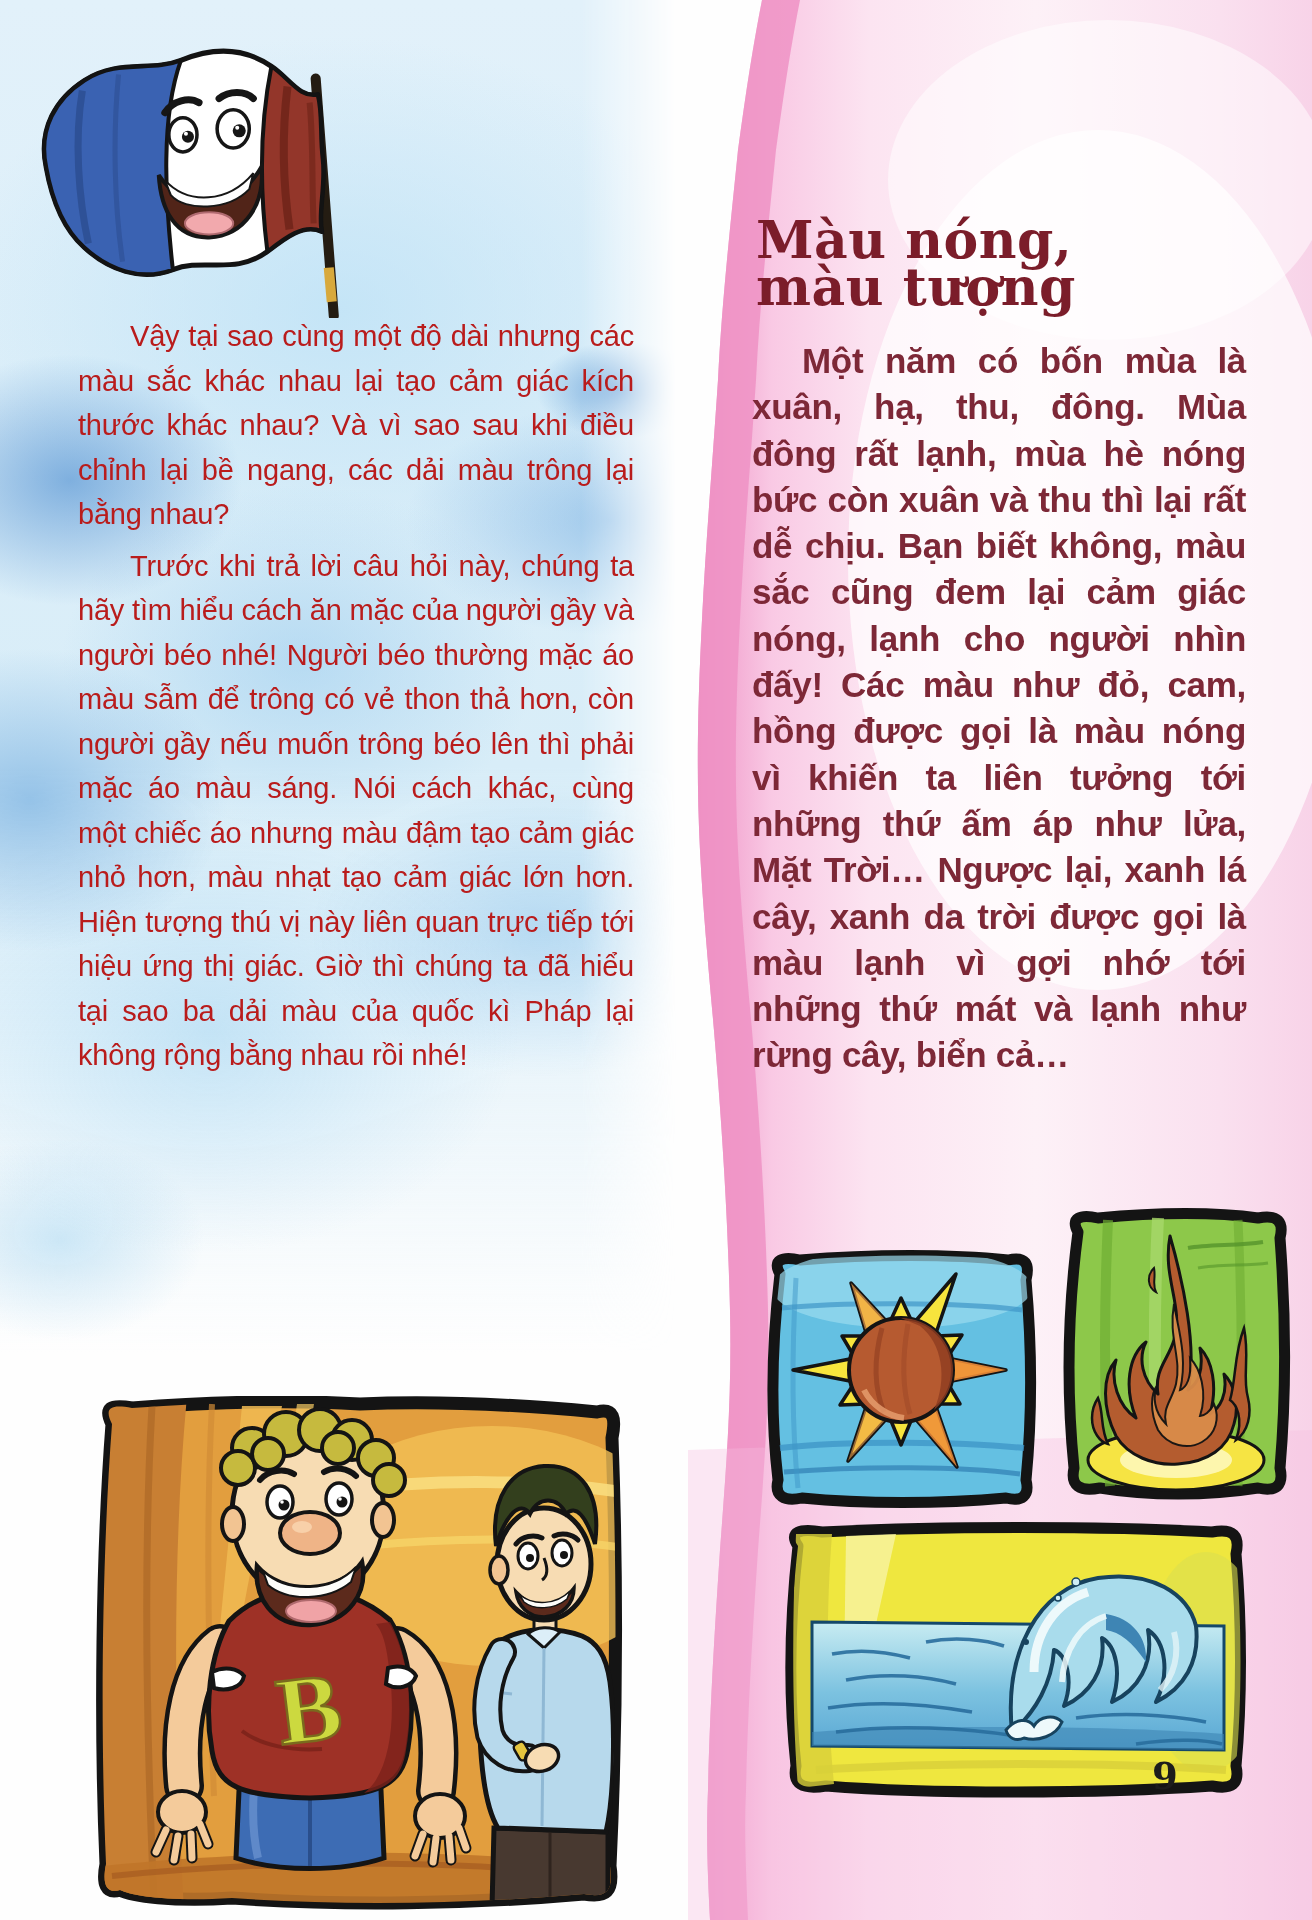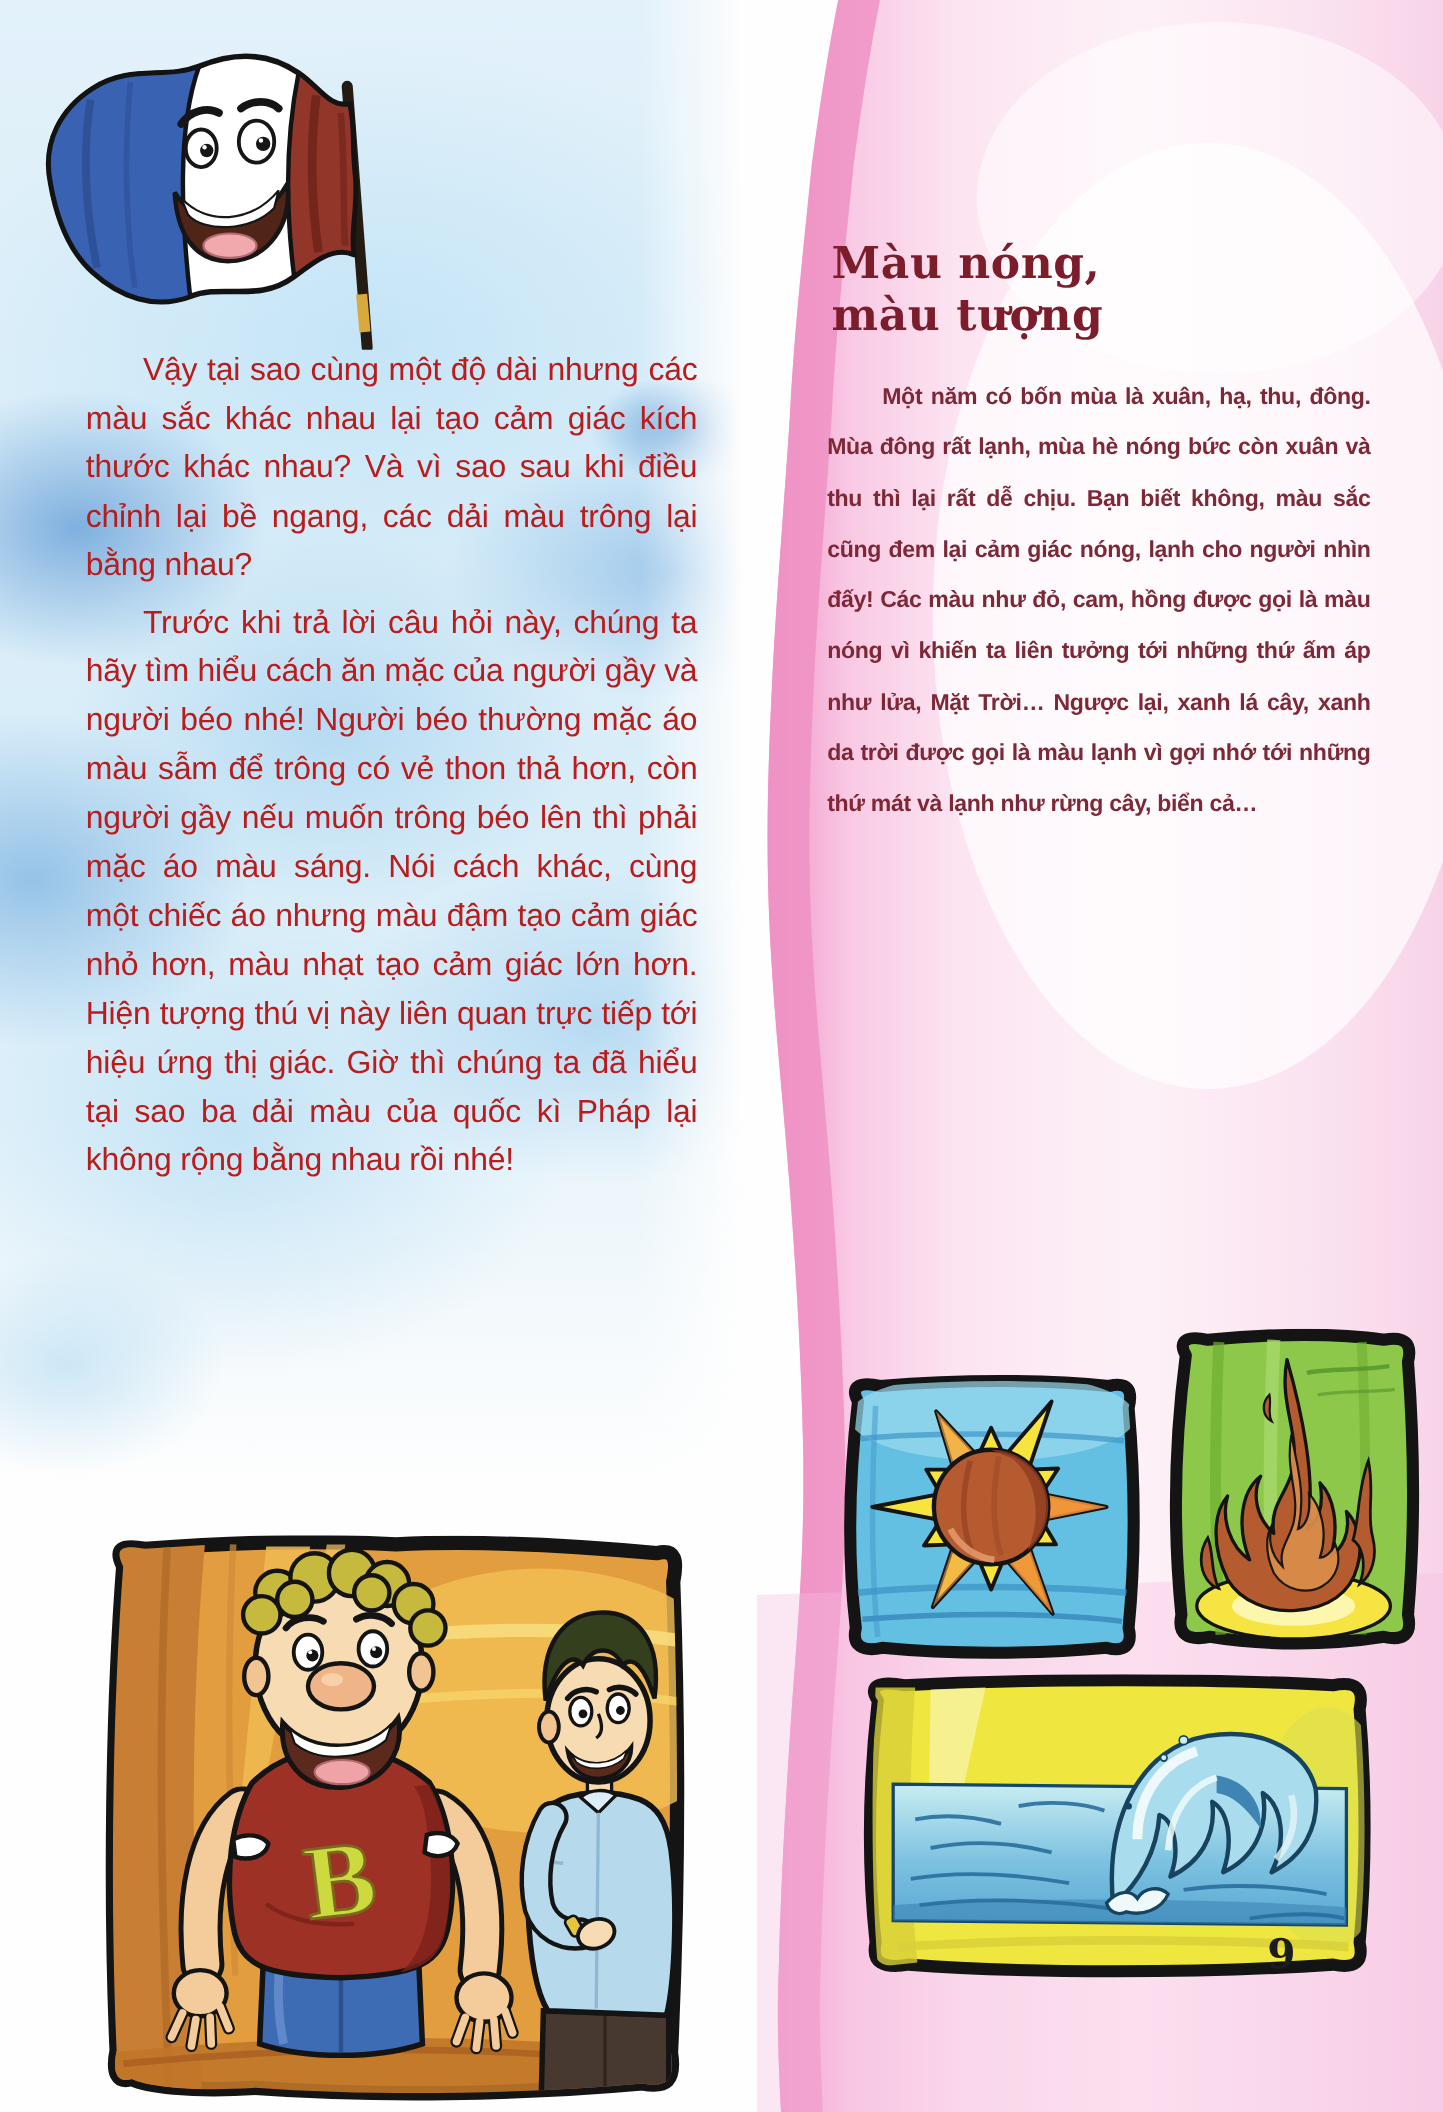--- a/index.html
+++ b/index.html
@@ -30,23 +30,23 @@
   .sun-svg{position:absolute;left:762px;top:1248px;width:278px;height:262px;}
   .fire-svg{position:absolute;left:1058px;top:1208px;width:234px;height:292px;}
   .wave-svg{position:absolute;left:776px;top:1522px;width:484px;height:282px;}
 
   .main-col{position:absolute;left:78px;top:314px;width:556px;color:#b91c1c;}
   .main-col p{margin:0 0 7px 0;font-size:29px;line-height:44.5px;text-align:justify;
               text-indent:52px;letter-spacing:-0.2px;}
 
   .sb-head{position:absolute;left:756px;top:216px;color:#7b1d2a;
            font-family:"DejaVu Serif","Liberation Serif",serif;
-           font-weight:bold;font-size:40px;line-height:47px;letter-spacing:.5px;}
+           font-weight:bold;font-size:52px;line-height:47px;letter-spacing:.5px;}
   .sb-body{position:absolute;left:752px;top:338px;width:494px;margin:0;
-           color:#7d2837;font-size:21px;line-height:46.3px;font-weight:bold;
+           color:#7d2837;font-size:35px;line-height:46.3px;font-weight:bold;
            text-align:justify;text-indent:50px;letter-spacing:-0.3px;}
 
   .page-num{position:absolute;left:1152px;top:1754px;color:#1c1c1c;
             font-size:37px;font-weight:bold;font-family:"DejaVu Serif","Liberation Serif",serif;}
 </style>
 </head>
 <body>
 
 <div class="page">
 

